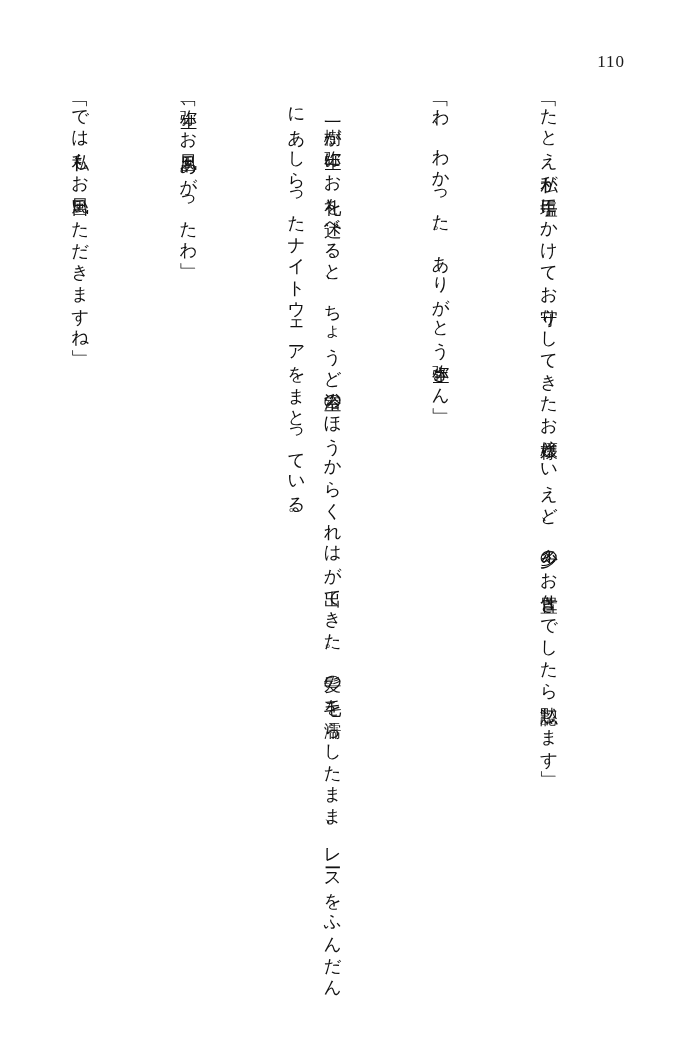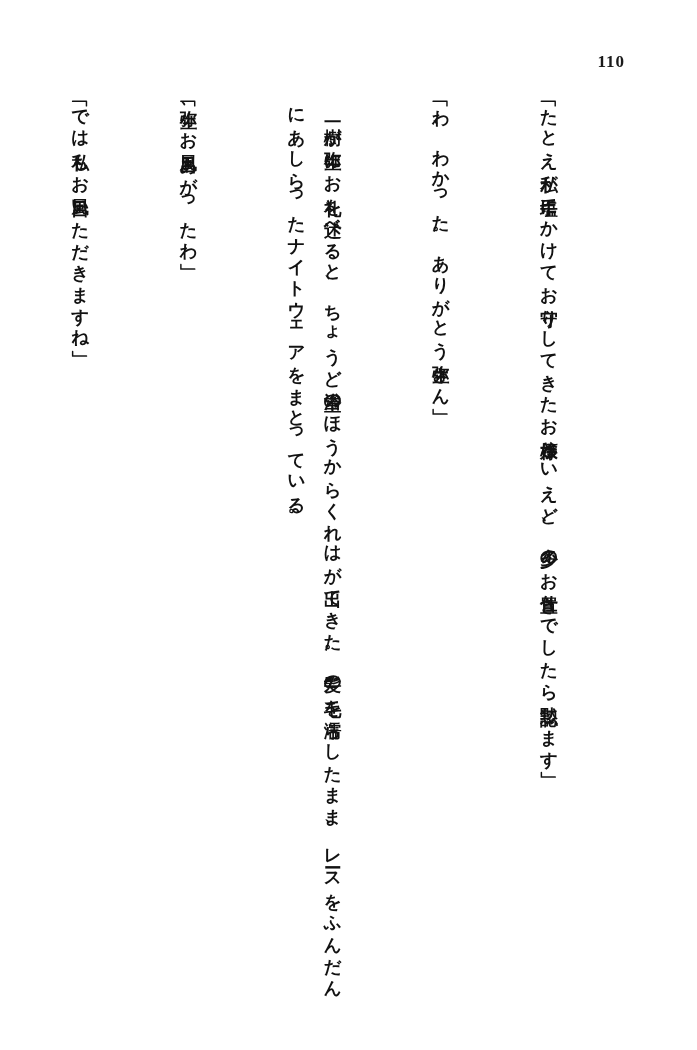--- a/index.html
+++ b/index.html
@@ -11,21 +11,20 @@
     font-family: "Liberation Serif", "DejaVu Serif", serif;
     color: #111111;
   }
   .page {
     position: relative;
     width: 697px;
     height: 1050px;
     background: #ffffff;
     overflow: hidden;
     box-sizing: border-box;
-    font-weight: bold;
   }
   .page-number {
     position: absolute;
     top: 52px;
     right: 72px;
     font-size: 17px;
     font-family: "Liberation Serif", "DejaVu Serif", serif;
     letter-spacing: 1px;
     color: #1a1a1a;
   }

